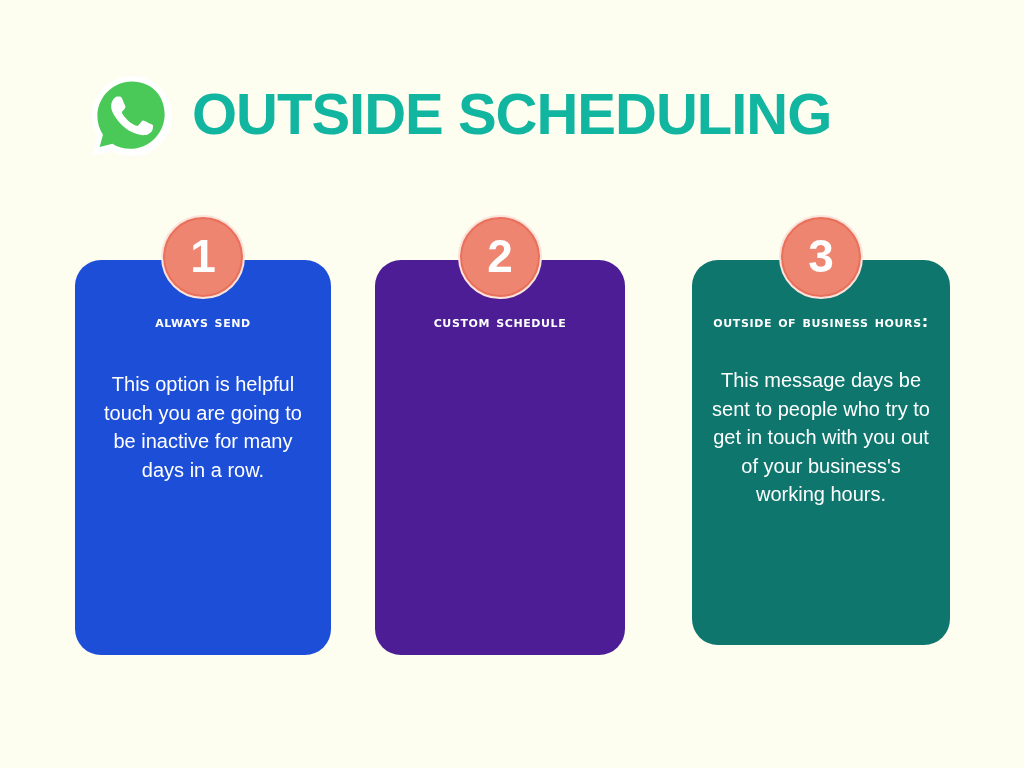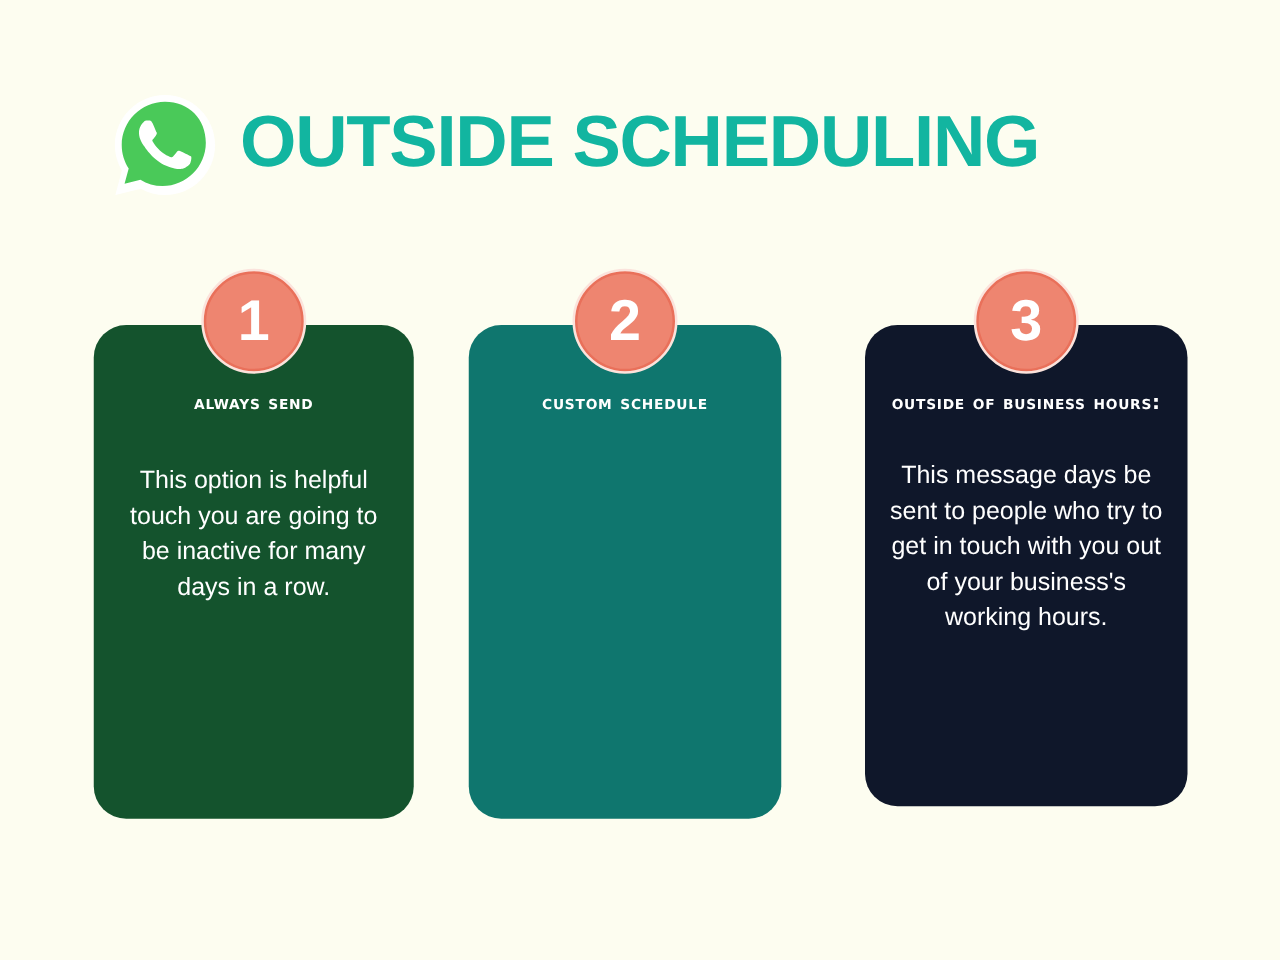--- a/index.html
+++ b/index.html
@@ -61,23 +61,23 @@
   .card {
     position: absolute;
     top: 45px;
     left: 0;
     width: 100%;
     border-radius: 26px;
     box-sizing: border-box;
     padding: 52px 18px 20px 18px;
     text-align: center;
   }
-  .card-wrap.c1 .card { height: 395px; background: #14532d; }
-  .card-wrap.c2 .card { height: 395px; background: #0f766e; }
-  .card-wrap.c3 .card { height: 385px; background: #0f172a; }
+  .card-wrap.c1 .card { height: 395px; background: #1d4ed8; }
+  .card-wrap.c2 .card { height: 395px; background: #4c1d95; }
+  .card-wrap.c3 .card { height: 385px; background: #0f766e; }
 
   .card-heading {
     font-family: "DejaVu Sans", sans-serif;
     font-size: 16px;
     font-weight: bold;
     color: #ffffff;
     letter-spacing: 0.6px;
     line-height: 1.28;
     margin: 0 0 38px 0;
     font-variant: small-caps;

